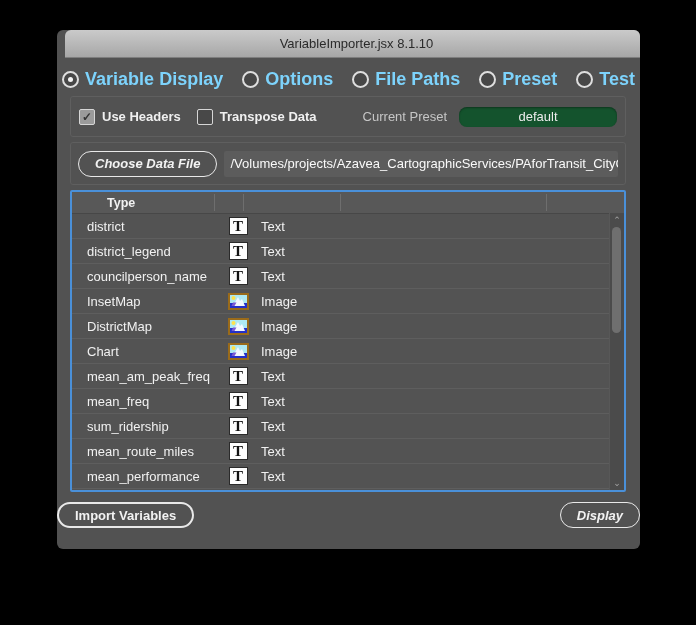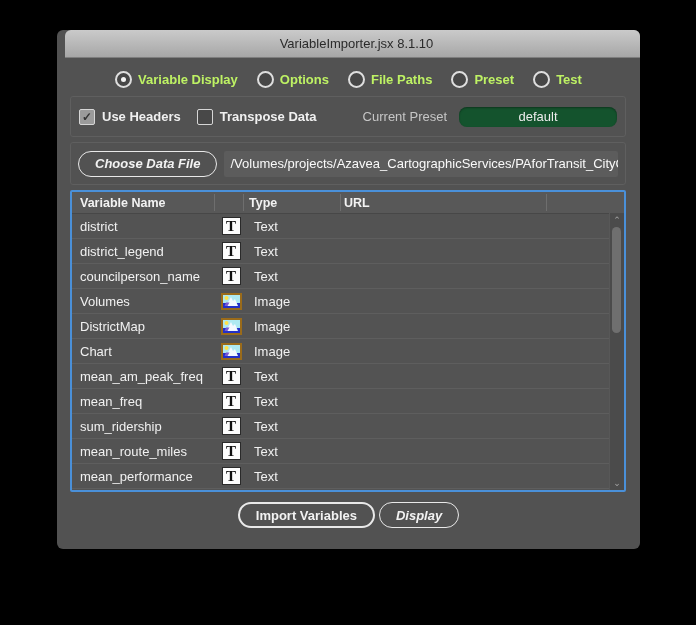--- a/index.html
+++ b/index.html
@@ -12,21 +12,21 @@
     background:linear-gradient(#cacaca,#a7a7a7);border-bottom:1px solid #7e7e7e;
     border-radius:6px 6px 0 0;display:flex;align-items:center;justify-content:center;}
   .titlebar .title{font-size:13px;color:#2b2b2b;}
   
   .radios{position:absolute;left:0;top:38px;width:100%;height:22px;display:flex;
     align-items:center;justify-content:center;gap:19px;}
   .radio{display:flex;align-items:center;gap:6px;cursor:default;}
   .rb{width:13px;height:13px;border:2px solid #dedede;border-radius:50%;background:#474747;
     display:flex;align-items:center;justify-content:center;flex:0 0 auto;}
   .radio.selected .rb::after{content:"";width:5px;height:5px;border-radius:50%;background:#f4f4f4;}
-  .radio .lbl{font-size:13px;font-weight:bold;color:#bef264;}
+  .radio .lbl{font-size:18px;font-weight:bold;color:#7dd3fc;}
   
   .panel{position:absolute;left:13px;width:556px;border:1px solid #5f5f5f;border-radius:3px;
     display:flex;align-items:center;box-sizing:border-box;}
   .panel.opts{top:66px;height:41px;padding:0 8px;}
   .panel.file{top:112px;height:43px;padding:0 7px;}
   .checkbox{display:flex;align-items:center;gap:7px;margin-right:16px;}
   .cb{width:14px;height:14px;border:1px solid #d6d6d6;border-radius:2px;background:#484848;
     display:flex;align-items:center;justify-content:center;flex:0 0 auto;}
   .checkbox.checked .cb{background:#9b9b9b;}
   .checkbox.checked .cb .check{font-size:12px;font-weight:bold;color:#353535;line-height:1;}
@@ -53,42 +53,42 @@
     display:flex;align-items:center;}
   .thead .hc{font-size:12.5px;font-weight:bold;color:#f2f2f2;white-space:nowrap;overflow:hidden;}
   .hc.c-name{width:142px;padding-left:8px;box-sizing:border-box;}
   .hc.c-icon{width:29px;}
   .hc.c-type{width:97px;padding-left:6px;box-sizing:border-box;}
   .hc.c-url{width:206px;padding-left:4px;box-sizing:border-box;}
   .hc.c-extra{flex:1;}
   .hsep{position:absolute;top:2px;bottom:2px;width:1px;background:#6e6e6e;}
   .tbody{position:relative;height:278px;overflow:hidden;}
   .trow{height:24px;border-bottom:1px solid #5e5e5e;display:flex;align-items:center;
-    background:#535353;}
+    background:#535353;padding-left:7px;}
   .trow .cell{font-size:13px;color:#f1f1f1;white-space:nowrap;overflow:hidden;}
   .cell.c-name{width:142px;padding-left:8px;box-sizing:border-box;}
   .cell.c-icon{width:34px;display:flex;align-items:center;justify-content:center;}
   .cell.c-type{width:92px;padding-left:6px;box-sizing:border-box;}
   .cell.c-url{width:206px;}
   .ticon{width:19px;height:18px;background:#fdfdfd;border:1px solid #2a2a2a;box-sizing:border-box;
     display:flex;align-items:center;justify-content:center;
     font-family:"Liberation Serif",serif;font-weight:bold;font-size:15px;color:#111;line-height:1;}
   .imgicon{display:block;}
   
   .vscroll{position:absolute;right:0;top:21px;bottom:0;width:15px;background:#4b4b4b;
     border-left:1px solid #585858;box-sizing:border-box;}
   .varrow{position:absolute;left:0;width:100%;text-align:center;font-size:9px;color:#a5a5a5;
     line-height:10px;}
   .varrow.up{top:2px;}
   .varrow.down{bottom:2px;}
   .vthumb{position:absolute;left:2px;width:9px;top:14px;height:106px;background:#6f6f6f;
     border-radius:5px;}
   
   .footer{position:absolute;left:0;top:472px;width:100%;display:flex;align-items:center;
-    justify-content:center;gap:4px;}
+    justify-content:space-between;gap:4px;}
 </style>
 </head>
 <body>
 
 <div class="stage">
   <div class="dialog">
 
     <div class="titlebar">
       <span class="title">VariableImporter.jsx 8.1.10</span>
     </div>
@@ -133,24 +133,22 @@
       <span class="preset-field">default</span>
     </div>
 
     <div class="panel file">
       <button class="pill-btn thin">Choose Data File</button>
       <span class="path-field">/Volumes/projects/Azavea_CartographicServices/PAforTransit_CityC</span>
     </div>
 
     <div class="table">
       <div class="thead">
-        <span class="hc c-name">Variable Name</span>
         <span class="hc c-icon"></span>
         <span class="hc c-type">Type</span>
-        <span class="hc c-url">URL</span>
         <span class="hc c-extra"></span>
         <span class="hsep" style="left:142px"></span>
         <span class="hsep" style="left:171px"></span>
         <span class="hsep" style="left:268px"></span>
         <span class="hsep" style="left:474px"></span>
       </div>
 
       <div class="tbody">
 
         <div class="trow" data-icon="text">
@@ -171,21 +169,21 @@
         </div>
         <div class="trow" data-icon="text">
           <span class="cell c-name">councilperson_name</span>
           <span class="cell c-icon">
               <span class="ticon">T</span>
             </span>
           <span class="cell c-type">Text</span>
           <span class="cell c-url"></span>
         </div>
         <div class="trow" data-icon="image">
-          <span class="cell c-name">Volumes</span>
+          <span class="cell c-name">InsetMap</span>
           <span class="cell c-icon">
               <svg class="imgicon" width="21" height="17" viewBox="0 0 21 17">
                 <rect x="0" y="0" width="21" height="17" fill="#9a6b1a"></rect>
                 <rect x="2" y="2" width="17" height="13" fill="#aee9f2"></rect>
                 <rect x="2" y="10" width="17" height="5" fill="#2330c8"></rect>
                 <circle cx="5.5" cy="5" r="2" fill="#ffe24a"></circle>
                 <polygon points="5,13 10,4 12,8 14,6 17,13" fill="#f4f8ff"></polygon>
                 <polygon points="5,9.5 8.5,9.5 6.5,13 3.5,13" fill="#7a5ad4"></polygon>
               </svg>
             </span>

